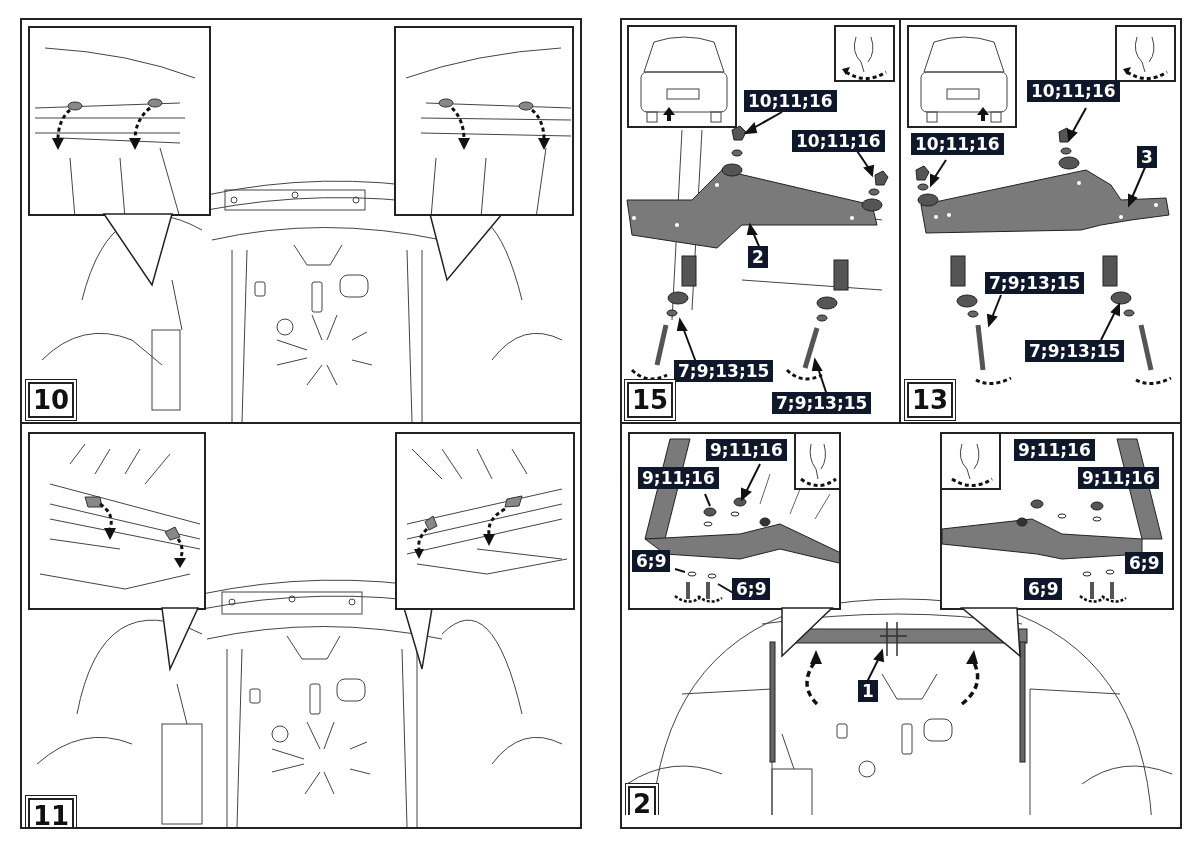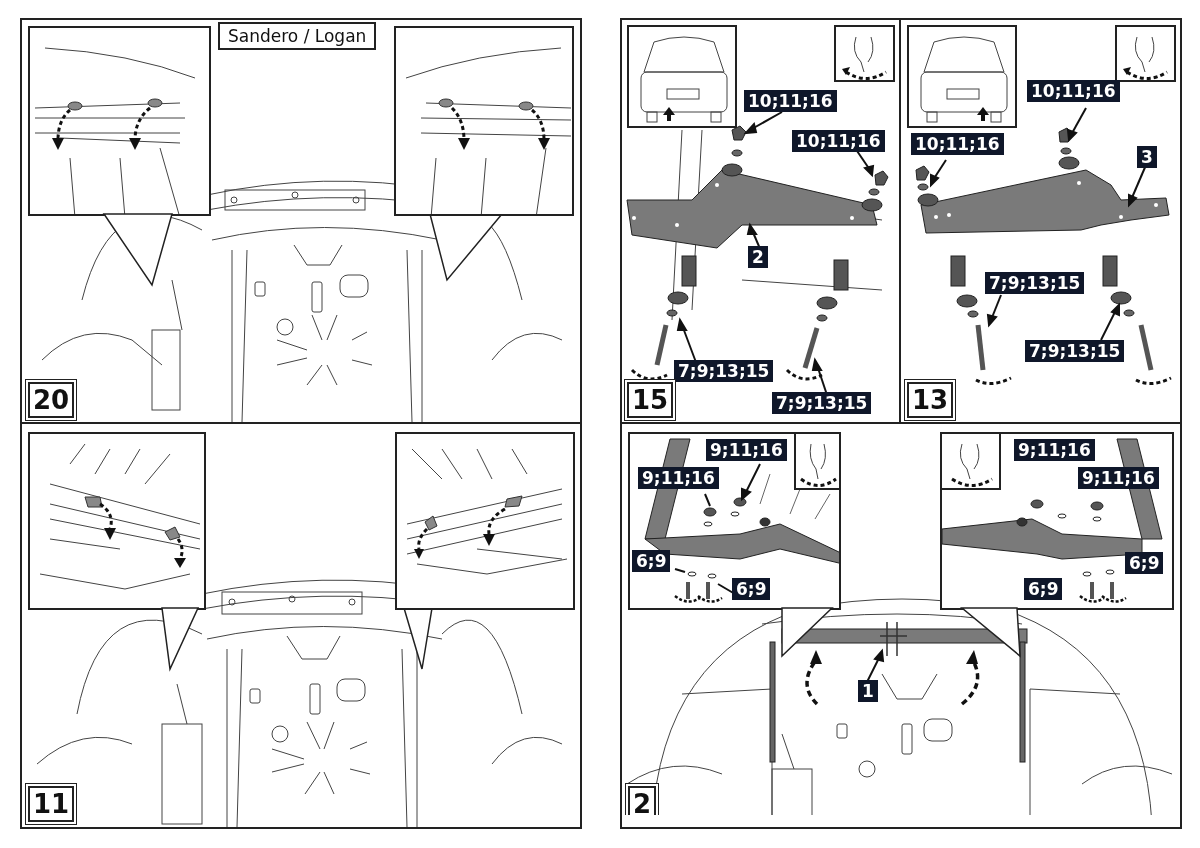--- a/index.html
+++ b/index.html
@@ -75,22 +75,21 @@
         <path d="M40 130 L35 190 M90 130 L85 190 M150 120 L140 190"></path>
       </g>
       <ellipse cx="50" cy="75" rx="7" ry="4" fill="#888" stroke="#333"></ellipse>
       <ellipse cx="130" cy="78" rx="7" ry="4" fill="#888" stroke="#333"></ellipse>
       <path d="M56 80 Q68 92 68 112" fill="none" stroke="#111" stroke-width="3" stroke-dasharray="4 3"></path>
       <polygon points="62,110 74,110 68,122" fill="#111"></polygon>
       <path d="M136 82 Q148 92 148 112" fill="none" stroke="#111" stroke-width="3" stroke-dasharray="4 3"></path>
       <polygon points="142,110 154,110 148,122" fill="#111"></polygon>
     </svg>
   </div>
-  <div class="title" style="left:196px;top:2px;">Sandero / Logan</div>
-  <div class="step" style="left:6px;top:362px;">20</div>
+  <div class="step" style="left:6px;top:362px;">10</div>
 </div>
 
 <div class="panel" style="left:22px;top:424px;width:558px;height:403px;">
   <svg class="art" width="558" height="403">
     <g fill="none" stroke="#444" stroke-width="1">
       <path d="M180 170 Q300 145 420 165"></path>
       <path d="M180 185 Q300 162 420 180"></path>
       <path d="M185 215 Q300 190 420 215"></path>
       <rect x="200" y="168" width="140" height="22"></rect>
       <circle cx="210" cy="178" r="3"></circle>
@@ -137,21 +136,21 @@
         <path d="M10 90 L165 55 M10 105 L165 70 M10 120 L165 85 M80 115 L165 125 M20 130 L90 140 L170 125"></path>
       </g>
       <polygon points="110,65 125,62 122,72 108,73" fill="#888" stroke="#333"></polygon>
       <polygon points="28,88 36,82 40,92 32,96" fill="#888" stroke="#333"></polygon>
       <path d="M108 75 Q90 85 92 100" fill="none" stroke="#111" stroke-width="3" stroke-dasharray="4 3"></path>
       <polygon points="86,100 98,100 92,112" fill="#111"></polygon>
       <path d="M30 95 Q20 105 22 115" fill="none" stroke="#111" stroke-width="3" stroke-dasharray="4 3"></path>
       <polygon points="17,115 27,115 22,125" fill="#111"></polygon>
     </svg>
   </div>
-  <div class="step" style="left:6px;top:362px;">11</div>
+  <div class="step" style="left:6px;top:374px;">11</div>
 </div>
 
 <div class="panel" style="left:622px;top:20px;width:277px;height:402px;">
   <div class="inset" style="left:5px;top:5px;width:110px;height:103px;">
     <svg width="110" height="103">
       <g fill="none" stroke="#444" stroke-width="1">
         <path d="M25 15 Q55 5 85 15 L95 45 L15 45 Z"></path>
         <rect x="12" y="45" width="86" height="40" rx="6"></rect>
         <rect x="38" y="62" width="32" height="10"></rect>
         <rect x="18" y="85" width="10" height="10"></rect>

